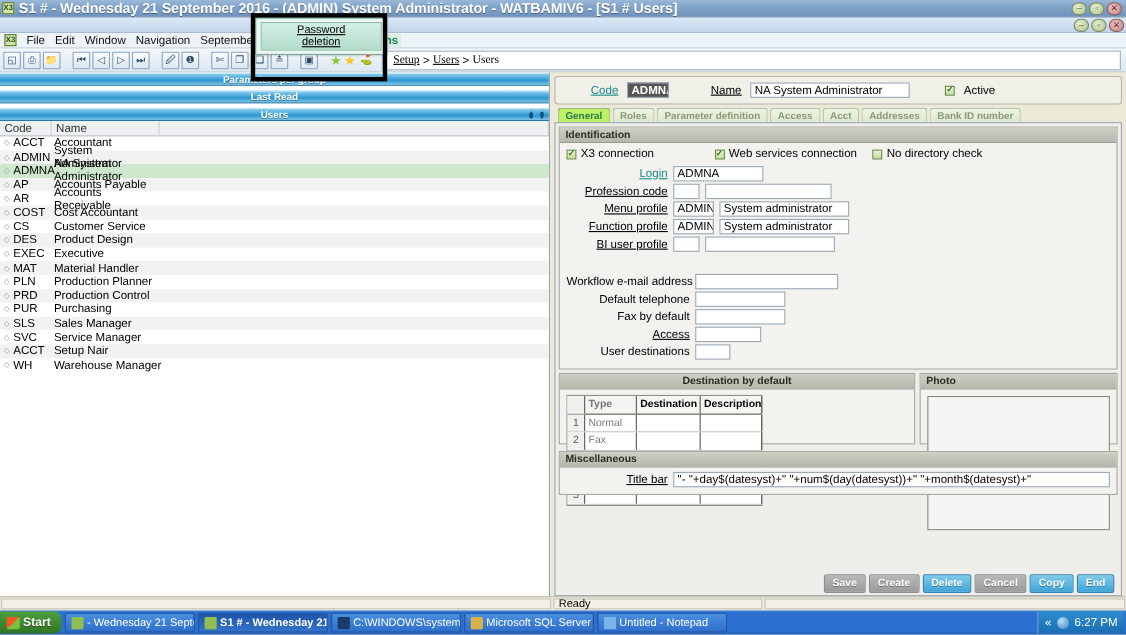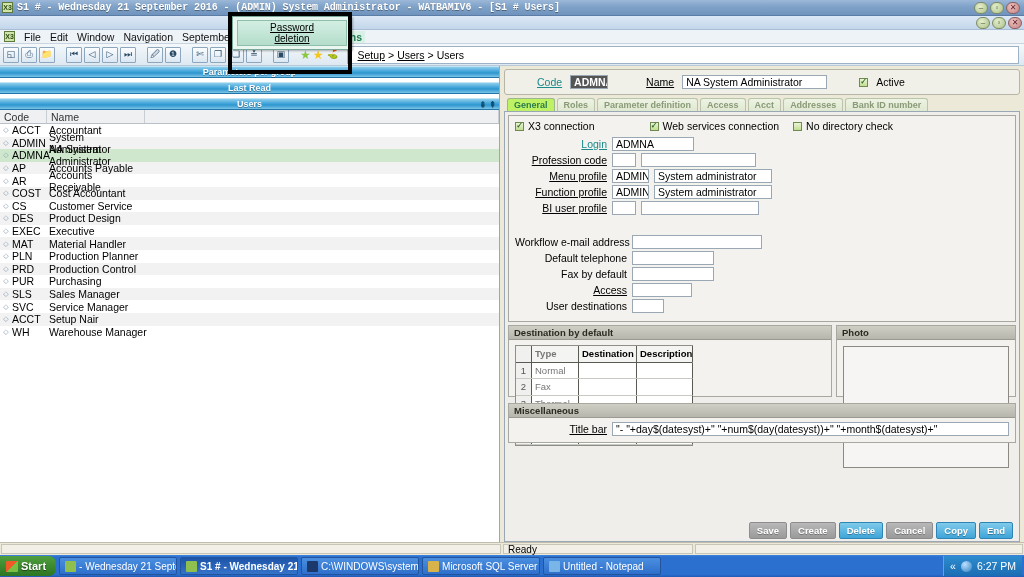--- a/index.html
+++ b/index.html
@@ -13,22 +13,22 @@
   }
   
   #app-window { position:absolute; inset:0 0 22px 0; background:#ece9d8; display:flex; flex-direction:column; }
 
   .titlebar {
     height:16px; flex:0 0 16px;
     background:linear-gradient(to bottom,#9cb8d8 0%,#7fa2c8 45%,#6f93bd 100%);
     display:flex; align-items:center; padding:0 2px; gap:4px;
     border-bottom:1px solid #5a7ca5;
   }
-  .titlebar .tb-text { font-size:10px; font-weight:bold; color:#fff; white-space:nowrap;
-      text-shadow:0 1px 0 rgba(0,0,0,.35); letter-spacing:-0.1px;font-family:Liberation Mono, monospace; }
+  .titlebar .tb-text { font-size:13px; font-weight:bold; color:#fff; white-space:nowrap;
+      text-shadow:0 1px 0 rgba(0,0,0,.35); letter-spacing:-0.1px; }
   .x3-logo { width:11px; height:11px; background:#cfe6a8; border:1px solid #5d7a3a;
     display:inline-flex; align-items:center; justify-content:center; font-size:7px;
     color:#2d4a16; font-weight:bold; line-height:1; flex:0 0 11px; }
   .win-btns { margin-left:auto; display:flex; gap:2px; padding-right:2px; }
   .win-btn { width:14px; height:12px; border-radius:7px; border:1px solid #7d8a66;
     background:radial-gradient(circle at 40% 35%, #e6efcf, #a9bf84);
     display:flex; align-items:center; justify-content:center;
     font-size:8px; color:#3e4d27; line-height:1; }
   .win-btn.close { background:radial-gradient(circle at 40% 35%,#f0c3c3,#c07f7f); border-color:#8c6060; color:#5c2626;}
 
@@ -42,21 +42,21 @@
   .menubar .mi { font-size:10.5px; color:#111; white-space:nowrap; }
   .menubar .mi.active { color:#1f7a52; font-weight:bold; background:#d9f0e6; padding:0 3px; }
 
   .toolbar { height:22px; flex:0 0 22px; background:linear-gradient(to bottom,#f4f8fb,#dde8f1);
     display:flex; align-items:center; gap:2px; padding:0 3px; border-bottom:1px solid #b8c9d8; }
   .tbtn { width:16px; height:16px; border:1px solid #8ba6bd; background:linear-gradient(to bottom,#fbfdff,#dbe7f2);
     display:flex; align-items:center; justify-content:center; font-size:9px; line-height:1; color:#2a4a66; border-radius:1px;}
   .tb-sep { width:7px; }
   .tbtn.plain { border:none; background:transparent; width:15px; }
   .breadcrumb { display:flex; align-items:center; gap:3px; margin-left:6px; font-size:10.5px; }
-  .breadcrumb .crumb { text-decoration:underline; color:#000; }
+  .breadcrumb .crumb { text-decoration:underline; color:#000;font-family:Liberation Serif, serif; }
   .breadcrumb .crumb.last { text-decoration:none; }
   .star { font-size:12px; line-height:1; }
   .star.g { color:#8cc63f; } .star.y { color:#f5c518; }
   .bc-box { border:1px solid #9db2c4; background:#fff; flex:1; height:18px; display:flex;
      align-items:center; padding:0 4px; margin-left:4px; margin-right:2px;}
 
   
   .workspace { flex:1; display:flex; min-height:0; background:#ece9d8; }
 
   
@@ -353,20 +353,21 @@
           <div class="tab">Parameter definition</div>
           <div class="tab">Access</div>
           <div class="tab">Acct</div>
           <div class="tab">Addresses</div>
           <div class="tab">Bank ID number</div>
         </div>
 
       <div class="panel">
 
         <div class="grp">
+          <div class="grp-title">Identification</div>
           <div class="grp-body">
 
             <div class="frow" style="gap:0">
               <span class="chk">✓</span>
               <span class="lbl" style="margin-left:4px">X3 connection</span>
               <span style="width:55px"></span>
               <span class="chk">✓</span>
               <span class="lbl" style="margin-left:4px">Web services connection</span>
               <span style="width:14px"></span>
               <span class="chk empty">✓</span>
@@ -420,21 +421,21 @@
             </div>
             <div class="frow">
               <span class="rlbl lbl" style="flex:0 0 112px;width:112px">User destinations</span>
               <span class="fld" style="width:32px"></span>
             </div>
 
           </div>
         </div>
 
         <div class="twocol">
-          <div class="grp" style="flex:1; margin:0;">
+          <div class="grp" style="flex:1; margin:0;text-align:center;">
             <div class="grp-title">Destination by default</div>
             <div class="grp-body" style="padding:5px 6px;">
               <div class="dest-grid" style="width:178px">
                 <div class="dg-head">
                   <div class="dg-n"></div>
                   <div class="dg-t">Type</div>
                   <div class="dg-d">Destination</div>
                   <div class="dg-s">Description</div>
                 </div>
                 <div id="dest-rows">

